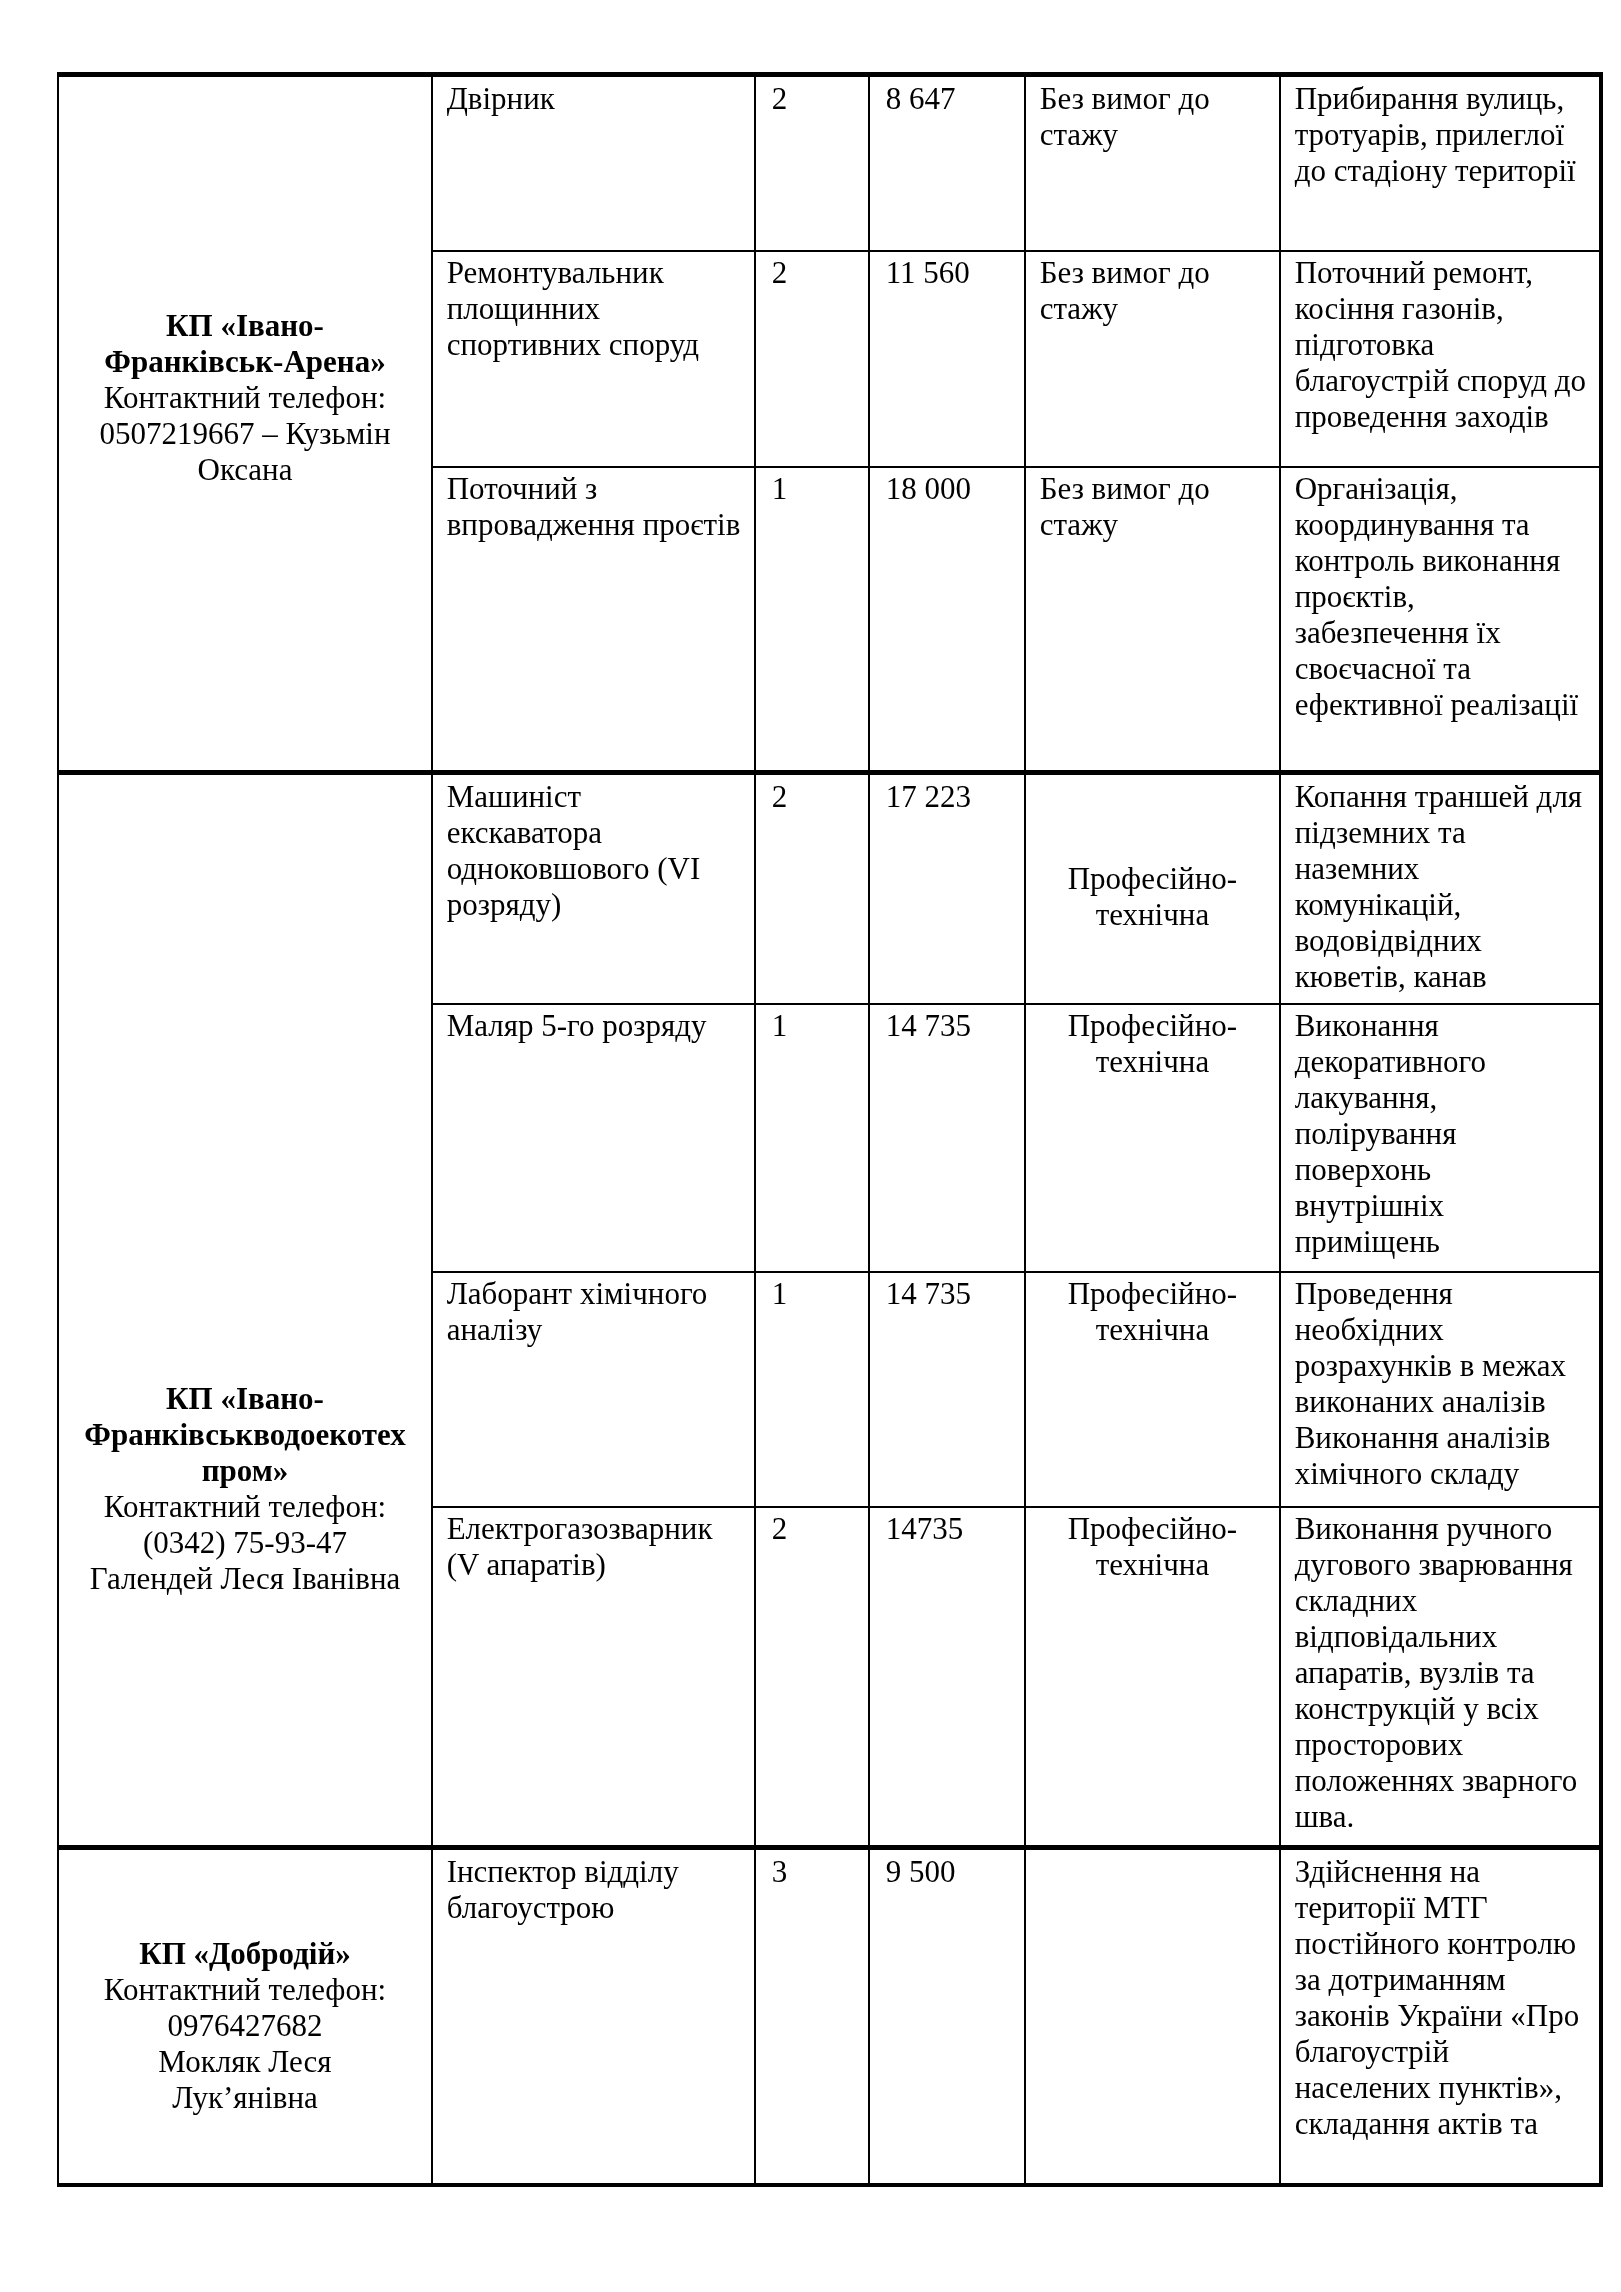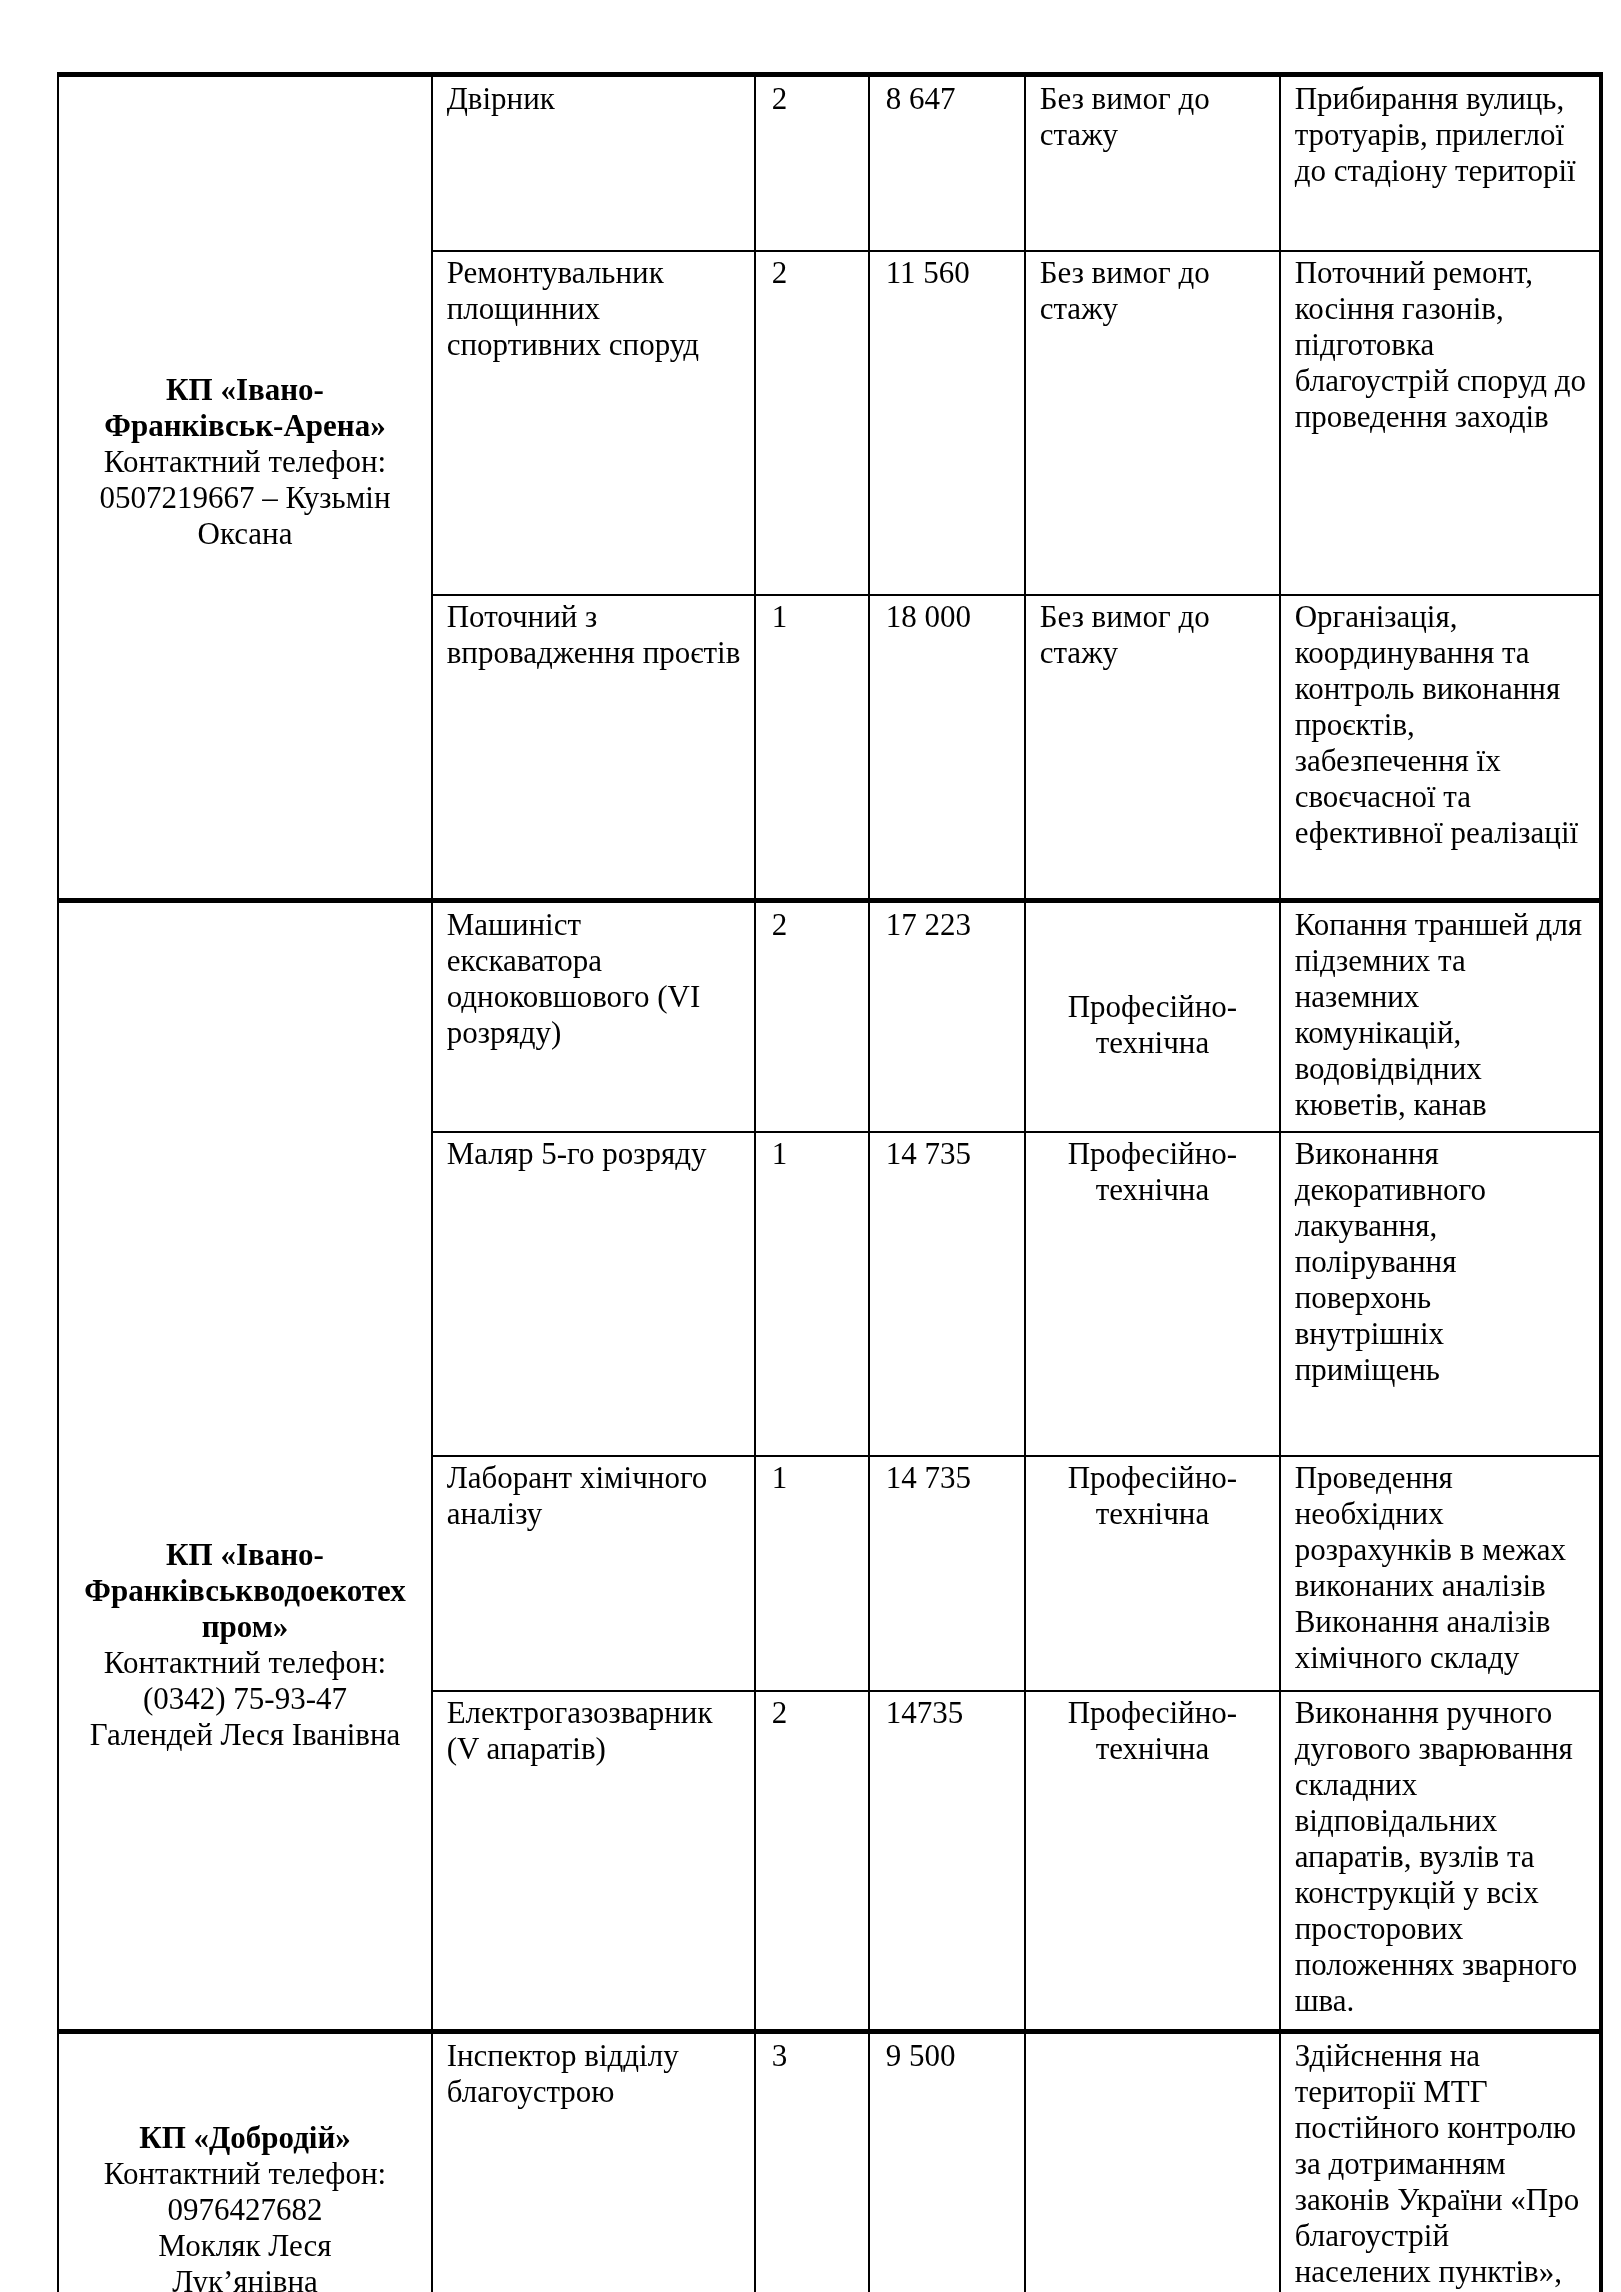--- a/index.html
+++ b/index.html
@@ -23,24 +23,24 @@
   col.c6{width:321px}
   td{
     border:2.9px solid #000;
     vertical-align:top;
     padding:3.9px 11.8px 0 13.7px;
     overflow:hidden;
     word-wrap:break-word;
   }
   tr.bt td{border-top:5.9px solid #000;}
   tr.rh1{height:176px}
-  tr.rh2{height:344px}
+  tr.rh2{height:216px}
   tr.rh3{height:306px}
   tr.rh4{height:231px}
-  tr.rh5{height:324px}
+  tr.rh5{height:268px}
   tr.rh6{height:235px}
   tr.rh7{height:341px}
   tr.rh8{height:337px}
   td.company{
     vertical-align:middle;text-align:center;padding:0 9.8px;margin-left:11px;
   }
   .b1 td.company{padding-bottom:51px;}
   .b2 td.company{padding-top:358px;}
   .b3 td.company{padding-top:19.6px;}
   .cname{font-weight:bold;white-space:pre-line;}

